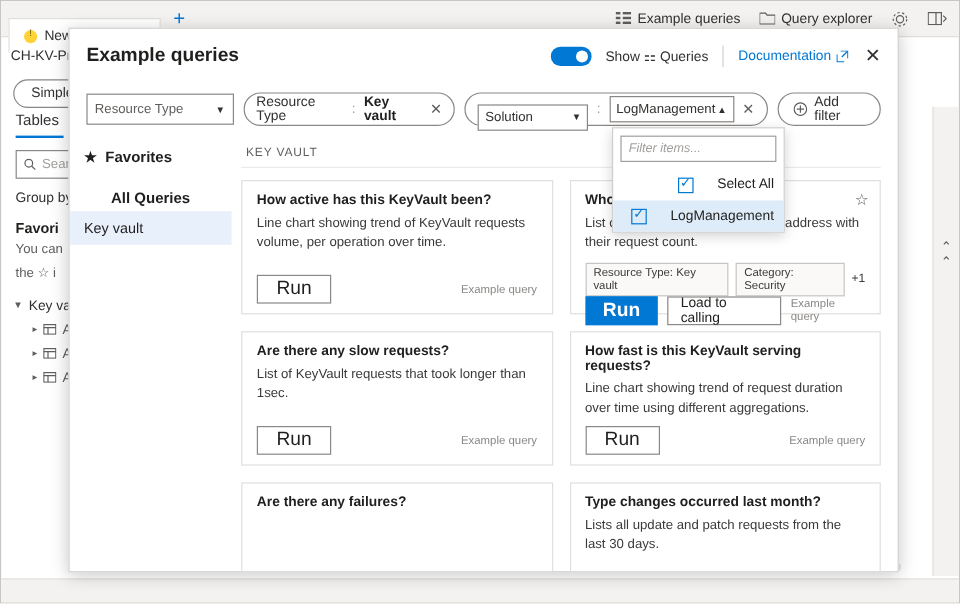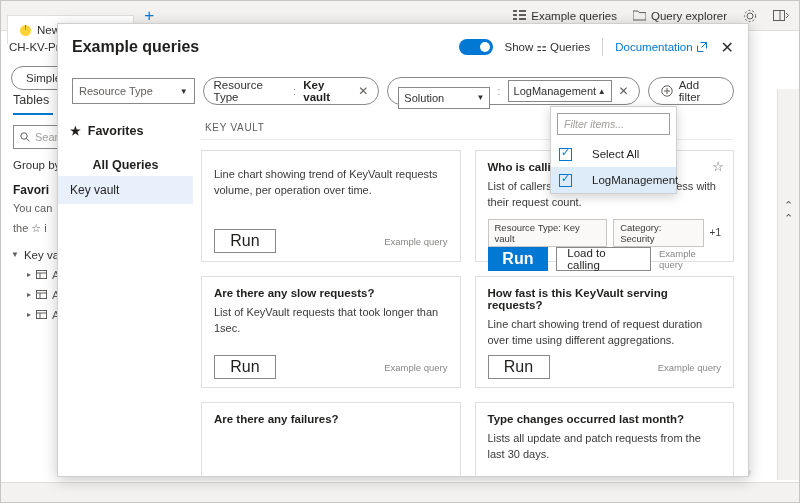--- a/index.html
+++ b/index.html
@@ -181,34 +181,33 @@
   }
   .combo-open .cv { margin-left: auto; font-size: 8px; }
   .add-filter {
     height: 28px; border: 1px solid #8a8886; border-radius: 15px;
     background: #fff; display: inline-flex; align-items: center;
     padding: 0 12px; font-size: 11.5px; color: #323130; gap: 6px;
   }
 
   
   .dropdown {
-    position: absolute; left: 452px; top: 36px; width: 127px;
+    position: absolute; left: 452px; top: 36px; width: 144px;
     background: #fff; border: 1px solid #d0cfce;
     box-shadow: 0 3px 10px rgba(0,0,0,.18);
     z-index: 30;
-    margin-left: 40px;
   }
   .dd-filter {
     margin: 6px; height: 22px; border: 1px solid #a19f9d;
     display: flex; align-items: center; padding: 0 6px;
     font-size: 10.5px; color: #a19f9d; font-style: italic;
   }
   .dd-item {
     display: flex; align-items: center; gap: 20px;
-    height: 26px; padding: 0 8px; font-size: 11.5px; color: #201f1e;
+    height: 26px; padding: 0 8px; font-size: 11.5px; color: #201f1e; justify-content: flex-end;
   }
   .dd-item.sel { background: #deecf9; }
   .cb {
     width: 13px; height: 13px; border: 1px solid #0078d4;
     position: relative; flex: none;
   }
   .cb::after {
     content: "✓"; position: absolute; left: 1px; top: -3px;
     font-size: 11px; color: #0078d4;
   }
@@ -489,20 +488,21 @@
         <div class="side-item active">
           <span>Key vault</span>
         </div>
       </div>
 
       <div class="cards-wrap">
         <div class="cards-head">KEY VAULT</div>
         <div class="cards-grid">
 
           <div class="card">
+            <div class="card-title">How active has this KeyVault been?</div>
             <div class="card-desc">Line chart showing trend of KeyVault requests volume, per operation over time.</div>
             <div class="card-actions">
               <span class="btn-run">Run</span>
               <span class="card-foot">Example query</span>
             </div>
           </div>
 
           <div class="card">
             <span class="card-star">☆</span>
             <div class="card-title">Who is calling my KeyVault?</div>

